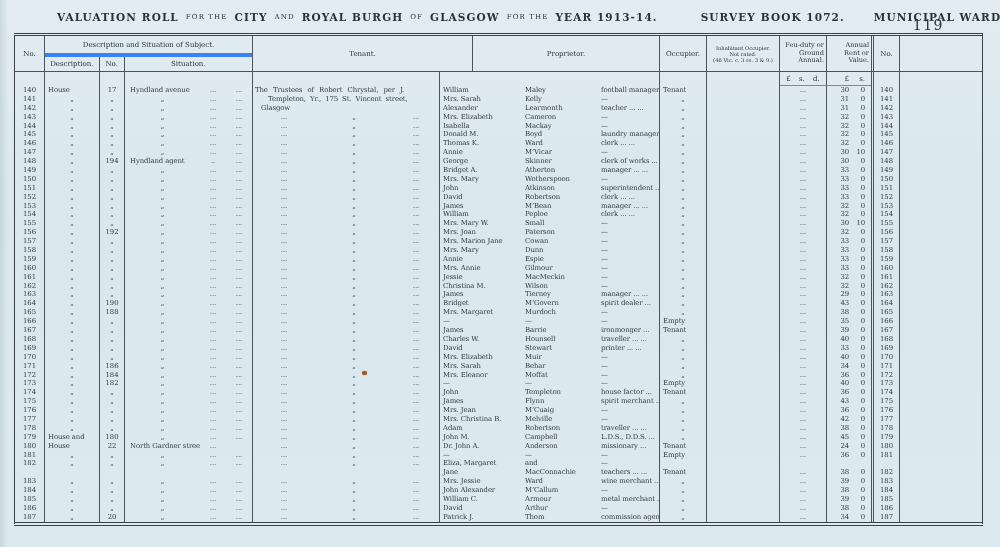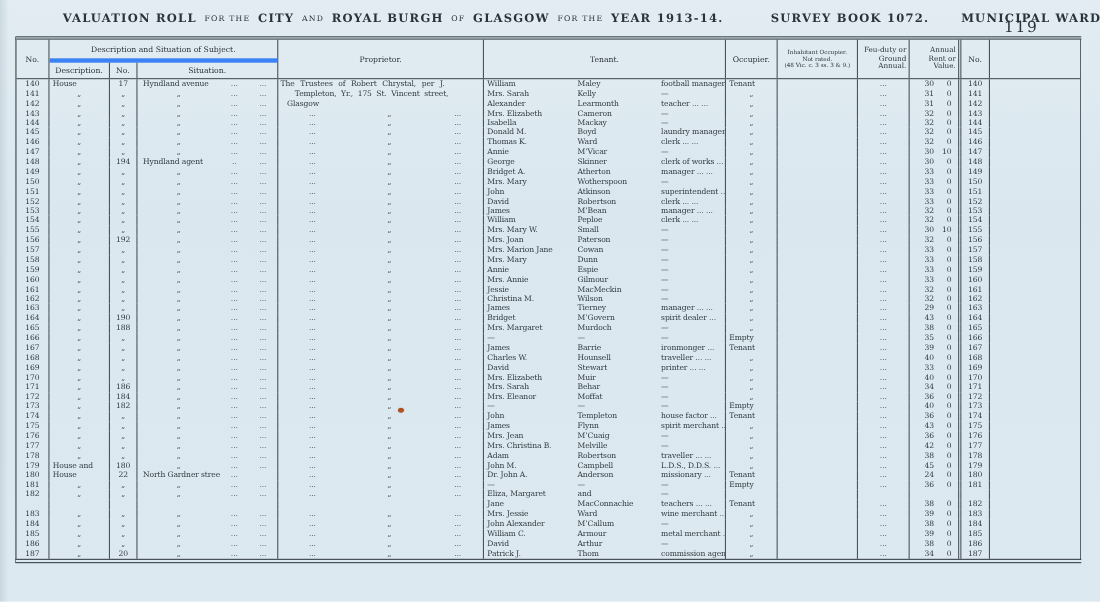--- a/index.html
+++ b/index.html
@@ -109,33 +109,47 @@
         <span>No.</span>
       </div>
     <div class="grp">
       <div class="grp-top">Description and Situation of Subject.</div>
       <div class="grp-bot">
         <div class="c c-desc hc">Description.</div>
         <div class="c c-num hc">No.</div>
         <div class="c c-sit hc last">Situation.</div>
       </div>
     </div>
+    <div class="c c-ten hc">Tenant.</div>
     <div class="c c-prop hc">Proprietor.</div>
-    <div class="c c-ten hc">Tenant.</div>
     <div class="c c-occ hc">Occupier.</div>
     <div class="c c-inh hc small3">
       <div>Inhabitant Occupier.</div>
       <div>Not rated.</div>
       <div>(48 Vic. c. 3 ss. 3 &amp; 9.)</div>
     </div>
     <div class="c c-feu hc wrap">Feu-duty or Ground Annual.</div>
     <div class="c c-rent hc wrap">Annual Rent or Value.</div>
     <div class="c c-no2 hc dbl">No.</div>
   </div>
 
+  <div class="cur">
+    <div class="c c-no1"></div>
+    <div class="c c-desc"></div>
+    <div class="c c-num"></div>
+    <div class="c c-sit"></div>
+    <div class="c c-prop"></div>
+    <div class="c c-ten"></div>
+    <div class="c c-occ"></div>
+    <div class="c c-inh"></div>
+    <div class="c c-feu">£ s. d.</div>
+    <div class="c c-rent"><span class="rv rl">£</span><span class="rv rs">s.</span></div>
+    <div class="c c-no2 dbl"></div>
+    <div class="c c-rem last"></div>
+  </div>
 
   <div id="tbody">
       <div class="bl">
         <div class="c c-no1 tc">140</div>
         <div class="c c-desc tl">House</div>
         <div class="c c-num tc">17</div>
         <div class="c c-sit flex">
           <span class="sn">Hyndland avenue</span>
           <span class="dots">...</span>
           <span class="dots">...</span>

